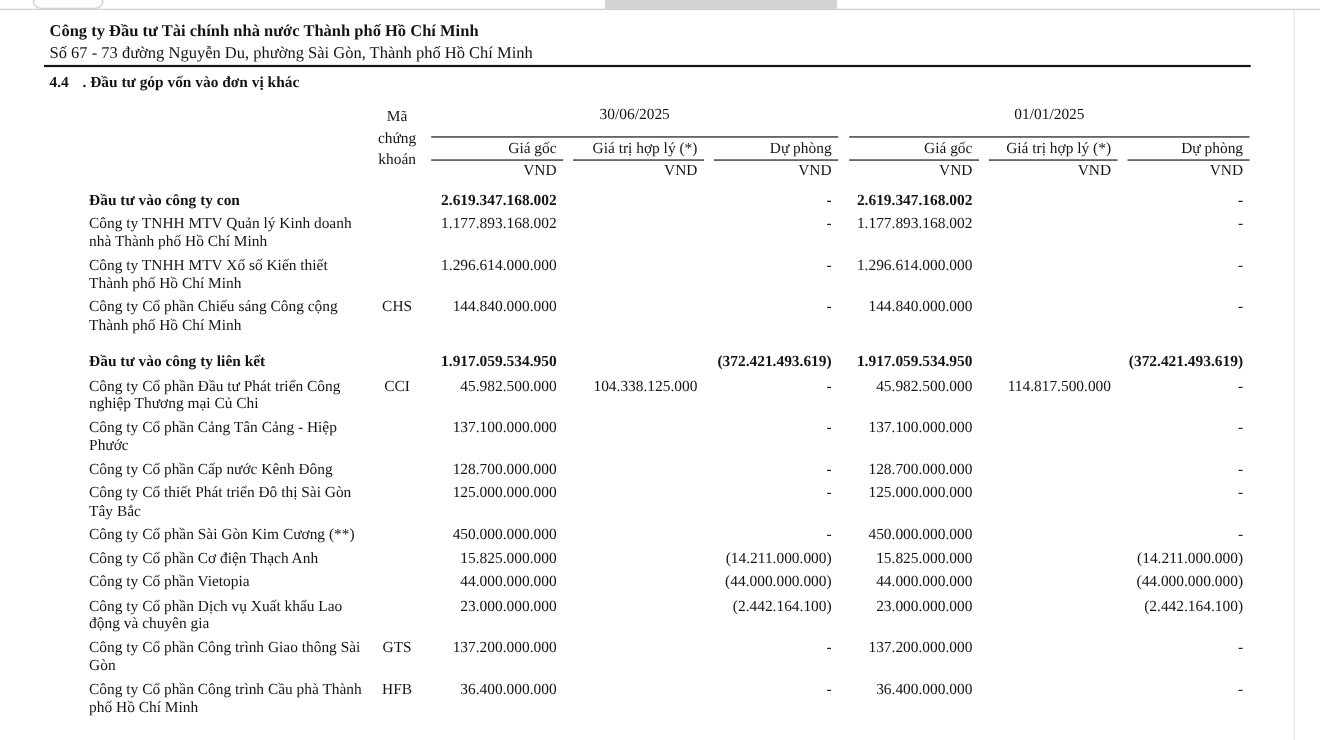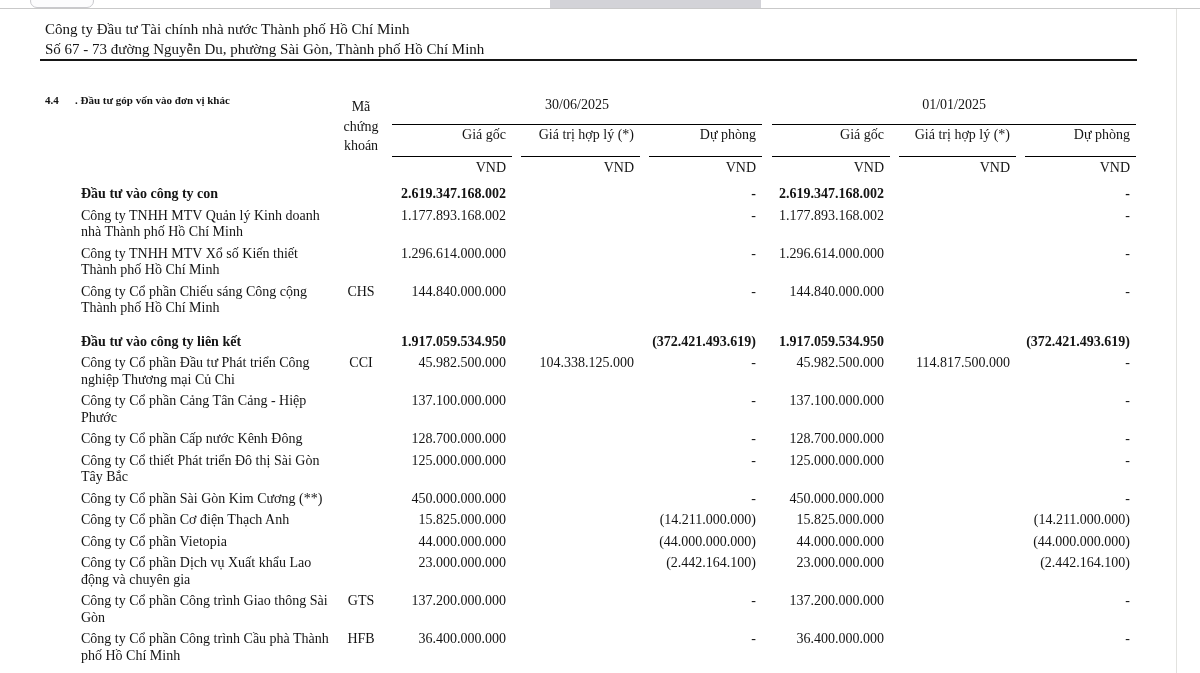--- a/index.html
+++ b/index.html
@@ -23,25 +23,25 @@
   .page-edge { position: absolute; left: 1176px; top: 9px; width: 1px; height: 664px; background: #e2e2df; }
 
   
   .doc-header {
     position: absolute; top: 19px; left: 45px; width: 1090px;
     display: flex; justify-content: space-between; align-items: flex-start;
     font-size: 15px; line-height: 20px;
   }
   .doc-header .left  { text-align: left; }
   .doc-header .right { text-align: right; }
-  .bold { font-weight: normal; }
+  .bold { font-weight: bold; }
   .divider { position: absolute; top: 59px; left: 40px; width: 1097px; height: 2px; background: #161616; }
 
   
-  .section-heading { position: absolute; top: 94px; left: 45px; font-weight: bold; font-size: 11px; }
+  .section-heading { position: absolute; top: 68px; left: 45px; font-weight: bold; font-size: 14px; }
   .section-heading .num { display: inline-block; width: 30px; }
 
   
   table.fin {
     position: absolute; top: 96px; left: 80px; width: 1056px;
     border-collapse: collapse; table-layout: fixed;
     font-size: 14px;
   }
   table.fin th { font-weight: normal; }
   .col-name   { width: 250px; }
@@ -50,21 +50,21 @@
   .col-b      { width: 128px; }
   .col-c      { width: 122px; }
   .col-gap    { width: 10px;  }
   .col-d      { width: 118px; }
   .col-e      { width: 126px; }
   .col-f      { width: 120px; }
 
   th.code-head { vertical-align: top; text-align: center; line-height: 19.5px; padding-top: 1px; }
   th.group-date { border-bottom: 1.5px solid #000; text-align: center; padding-bottom: 11px; height: 19px; vertical-align: bottom; }
   tr.subhead th { padding: 0; vertical-align: bottom; height: 21px; }
-  tr.subhead th .ul { border-bottom: 1.5px solid #000; text-align: right; padding: 2px 6px 13px 0; white-space: nowrap; }
+  tr.subhead th .ul { border-bottom: 1.5px solid #000; text-align: right; padding: 2px 6px 1px 0; white-space: nowrap; }
   tr.subhead th .gapL { margin-left: 9px; }
   tr.unit td { text-align: right; padding: 2px 6px 0 0; height: 19px; }
 
   tbody td { vertical-align: top; padding-top: 4px; line-height: 16.5px; }
   tbody td.num  { text-align: right; padding-right: 6px; white-space: nowrap; }
   tbody td.code { text-align: center; }
   tbody tr.section-row td { font-weight: bold; margin-left: 32px; }
   tbody tr.first td { padding-top: 10px; }
   tbody tr.gap-above td { padding-top: 16px; }
 </style>

